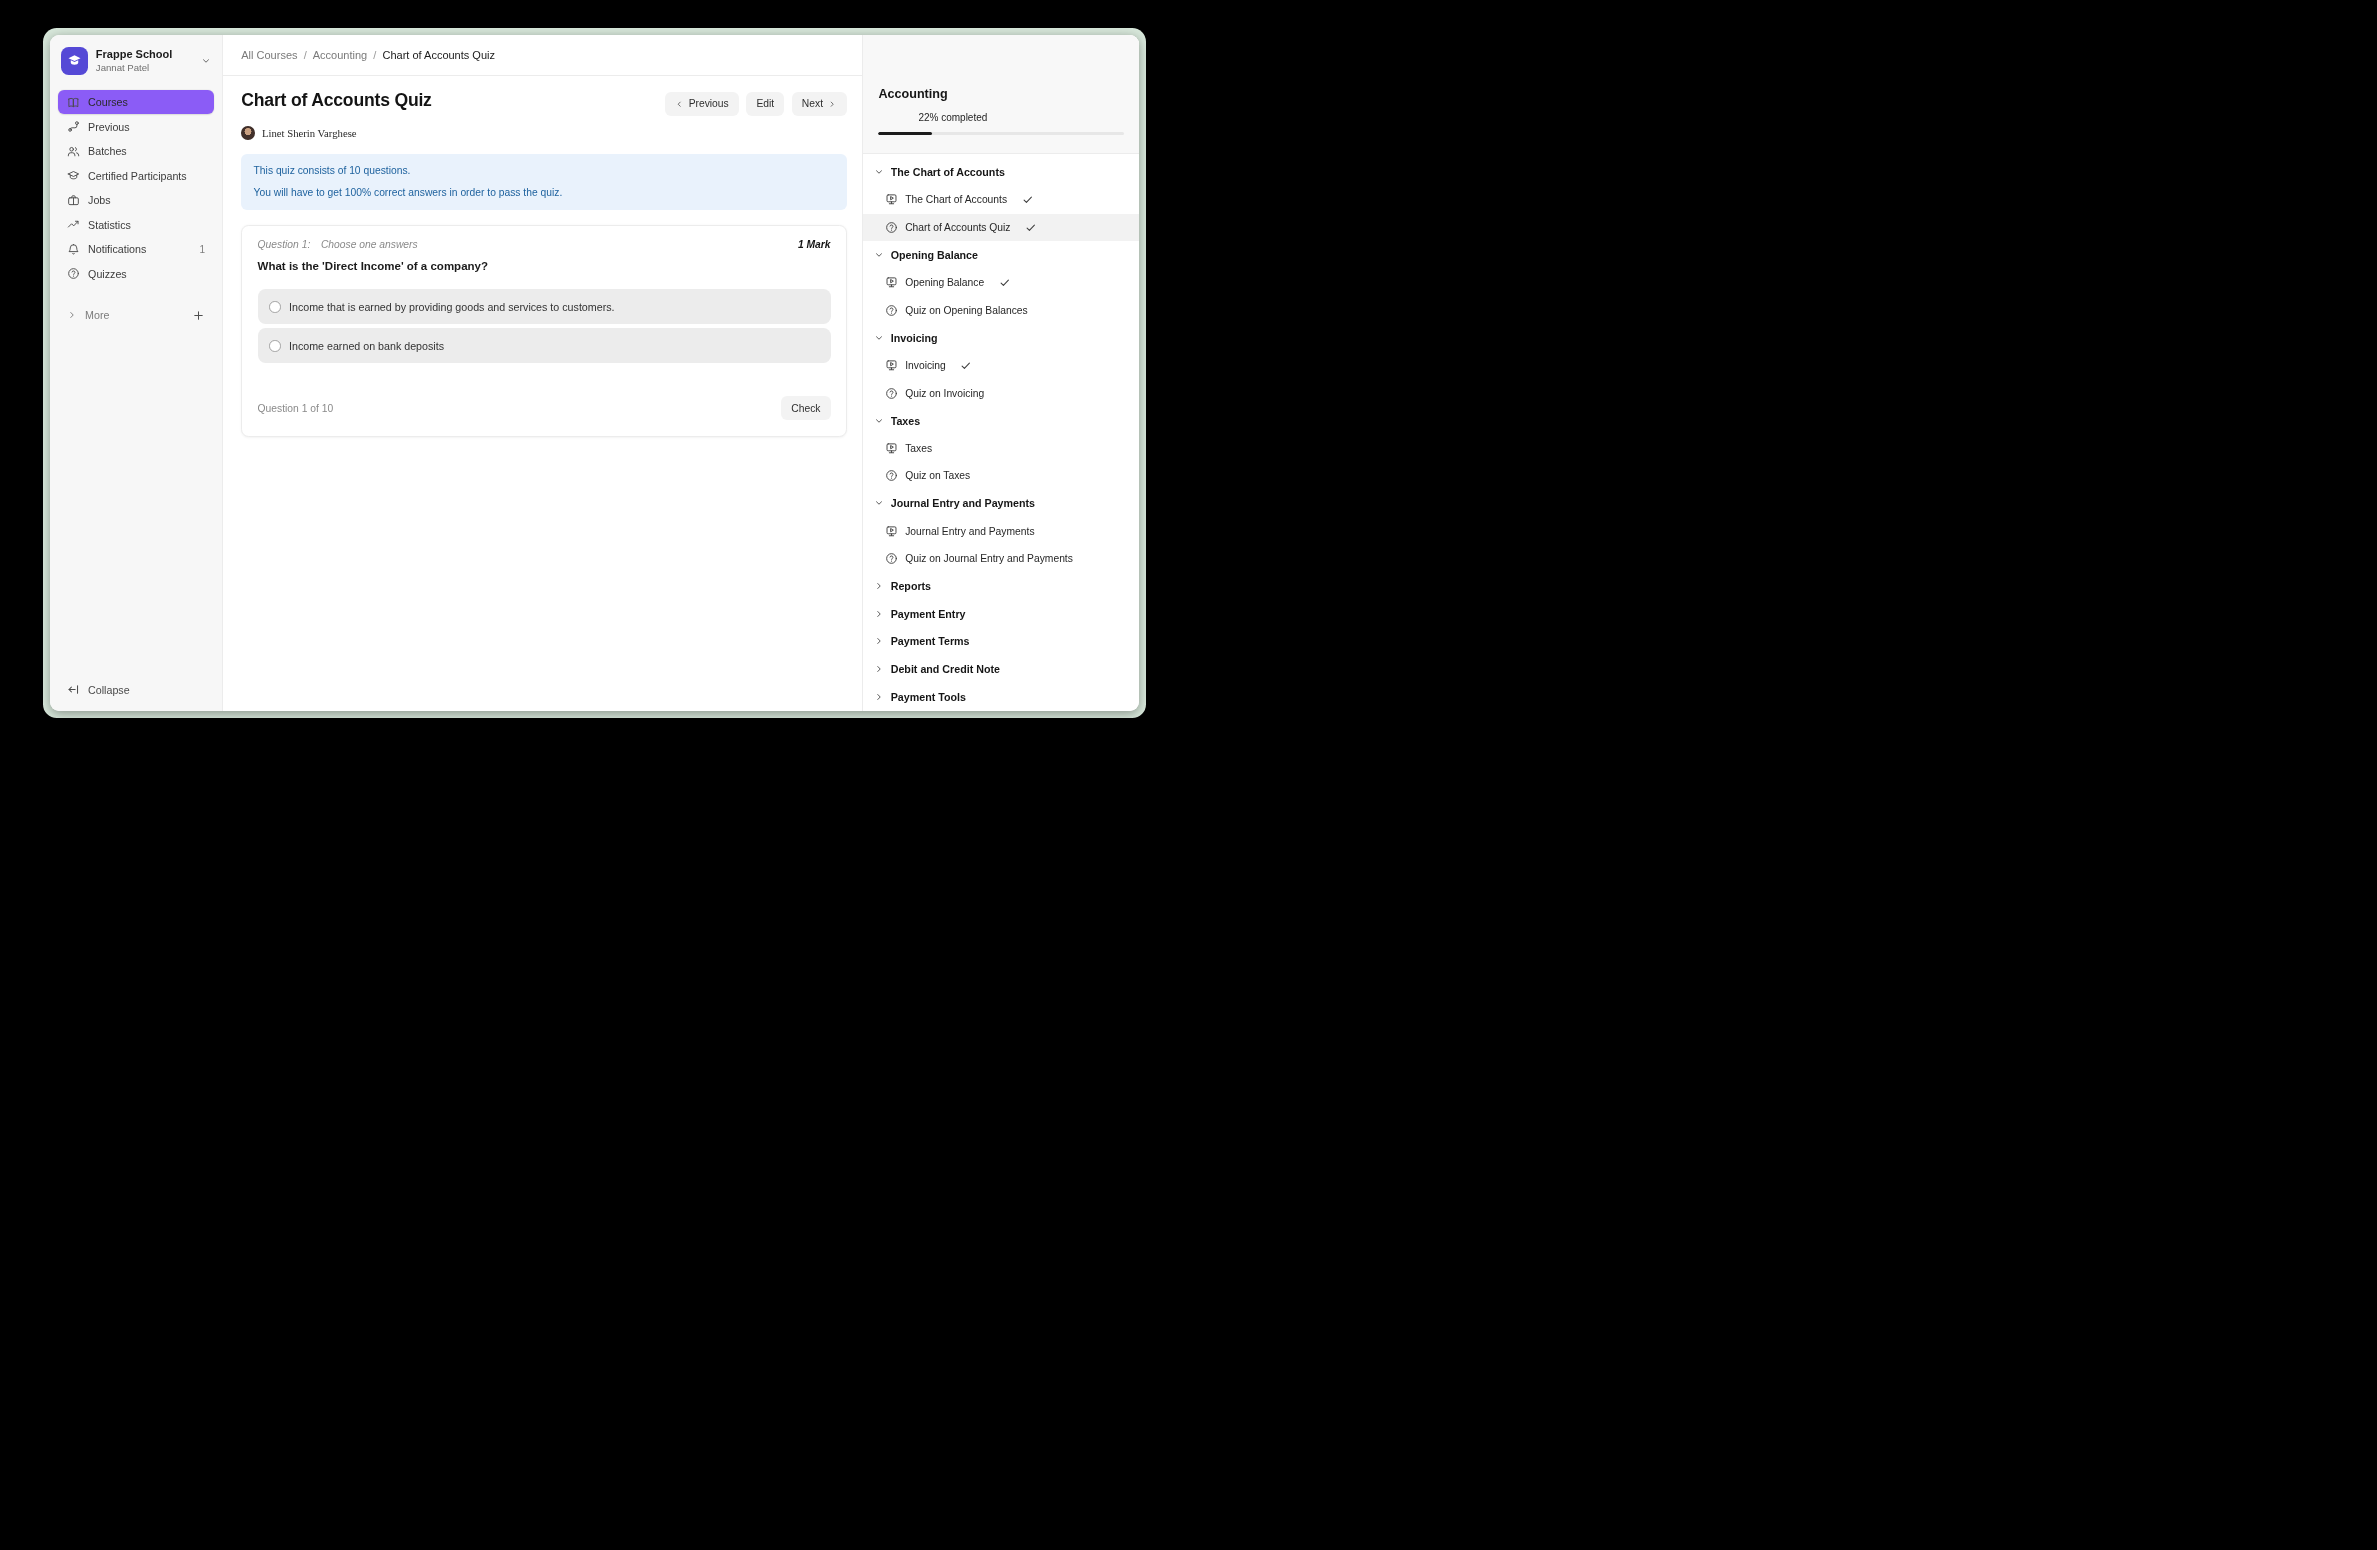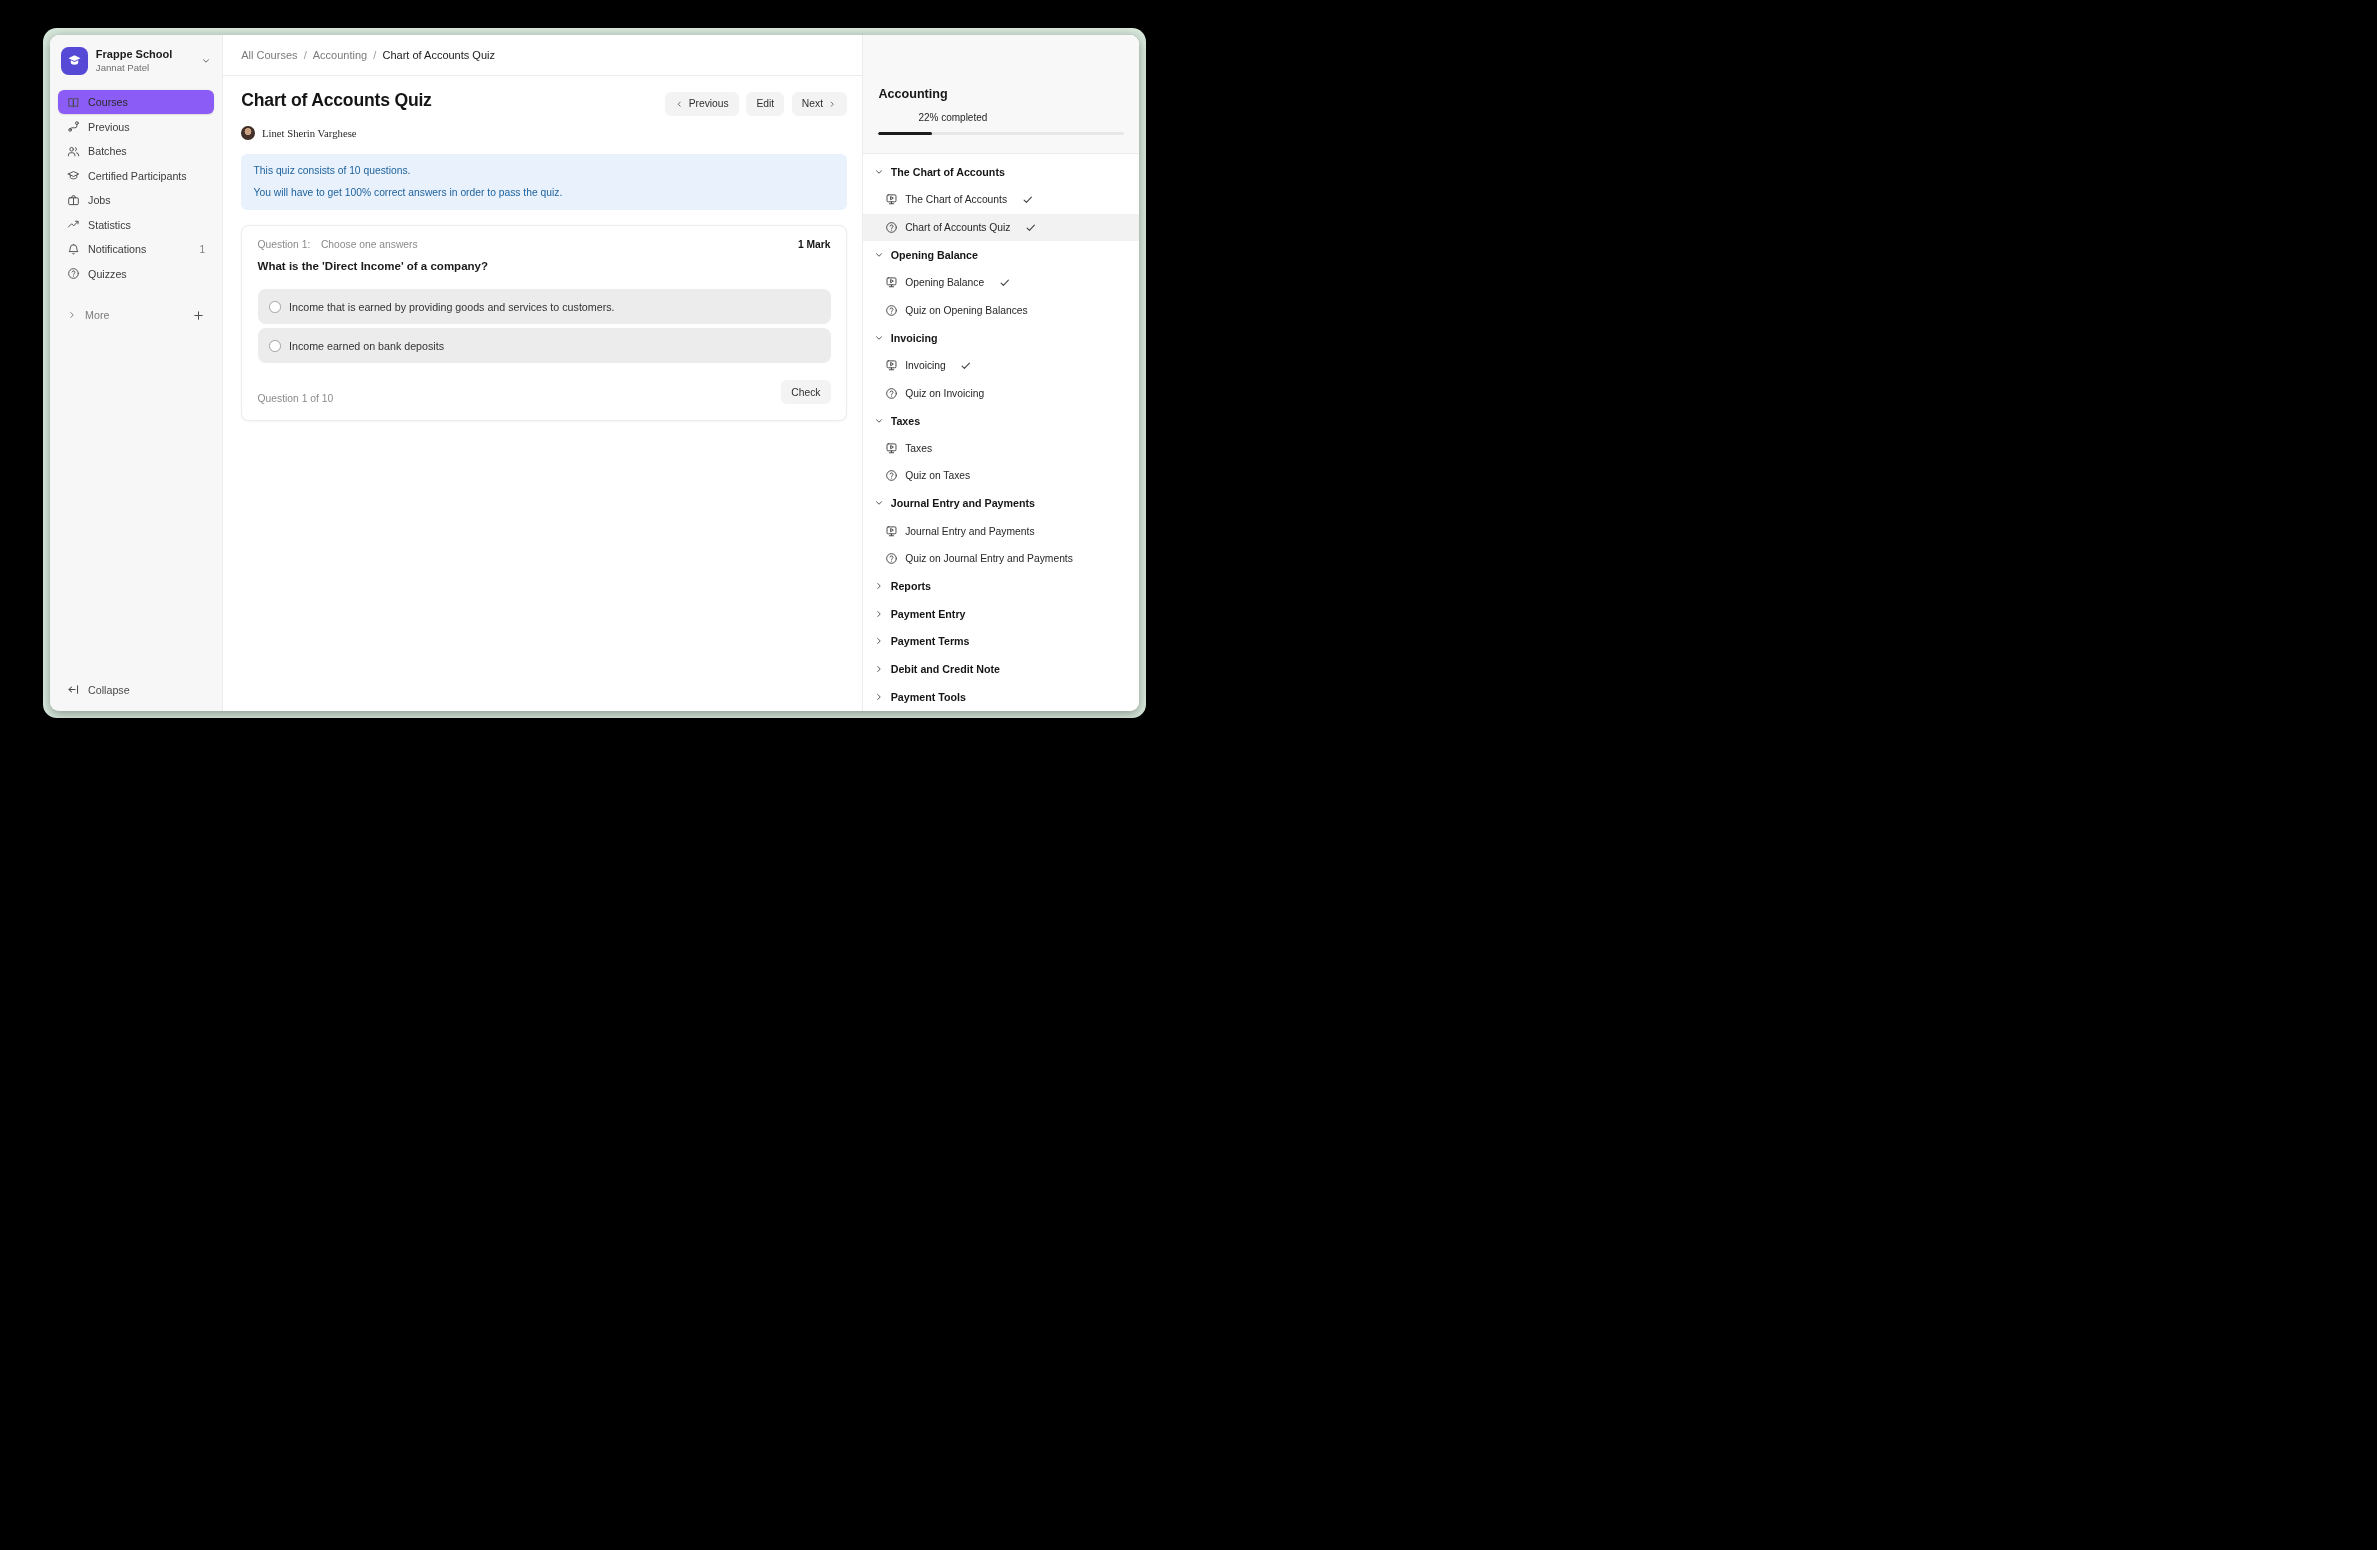--- a/index.html
+++ b/index.html
@@ -57,30 +57,30 @@
   .author-row{display:flex;align-items:center;gap:6.9px;margin-top:10px;font-family:Liberation Serif, serif;}
   .avatar{width:13.8px;height:13.8px;border-radius:50%;flex:0 0 auto;
     background:radial-gradient(circle at 50% 40%,#c99f80 31%,#42302a 33%);box-shadow:inset 0 0 0 0.8px rgba(0,0,0,.08);}
   .author-name{font-size:10.7px;color:#2a2a2a;}
   .notice{margin-top:14.6px;background:#e9f2fc;border-radius:6.1px;padding:10px 12.3px;color:#1e629e;
     font-size:10.3px;line-height:1.4;}
   .notice p{margin:0;}
   .notice p + p{margin-top:6.9px;}
   .card{margin-top:14.6px;border:0.8px solid #ececec;border-radius:7.7px;padding:13.8px 15.3px 15.3px;
     box-shadow:0 0.8px 2.3px rgba(0,0,0,.05);background:#fff;}
-  .q-head{display:flex;align-items:flex-end;font-size:10.3px;color:#8a8a8a;}
+  .q-head{display:flex;align-items:flex-end;font-size:10.3px;color:#8a8a8a;font-style:italic;}
   .q-label{margin-right:10.7px;}
   .q-marks{margin-left:auto;color:#141414;font-weight:700;}
   .q-text{margin-top:10px;font-size:11.5px;font-weight:700;color:#1b1b1b;}
   .options{margin-top:17px;display:flex;flex-direction:column;gap:4px;}
   .option{height:35px;background:#ececec;border-radius:7.7px;display:flex;align-items:center;gap:8.4px;
     padding:0 11.5px;font-size:10.7px;color:#333;cursor:pointer;}
   .radio{width:11.5px;height:11.5px;border-radius:50%;background:#fff;border:0.8px solid #a3a3a3;
     box-sizing:border-box;flex:0 0 auto;cursor:pointer;}
-  .q-foot{margin-top:17px;display:flex;align-items:flex-end;justify-content:space-between;}
+  .q-foot{margin-top:33px;display:flex;align-items:center;justify-content:space-between;}
   .q-progress{color:#8a8a8a;font-size:10.3px;}
 
   
   .rsb{width:276px;flex:0 0 auto;border-left:0.8px solid #ececec;display:flex;flex-direction:column;background:#fff;}
   .rsb-head{background:#f8f8f8;border-bottom:0.8px solid #ececec;padding:52px 15.3px 0;height:119px;box-sizing:border-box;}
   .rsb-title{font-size:12.6px;font-weight:700;color:#161616;line-height:1.2;}
   .rsb-completed{font-size:10px;color:#1f1f1f;margin-top:10px;margin-left:40px;}
   .progress-track{margin-top:9.2px;height:3.1px;background:#e7e7e7;border-radius:76px;overflow:hidden;}
   .progress-fill{height:100%;background:#1c1c1c;border-radius:76px;width:0;}
   .outline{padding-top:4.6px;overflow:hidden;flex:1;}

